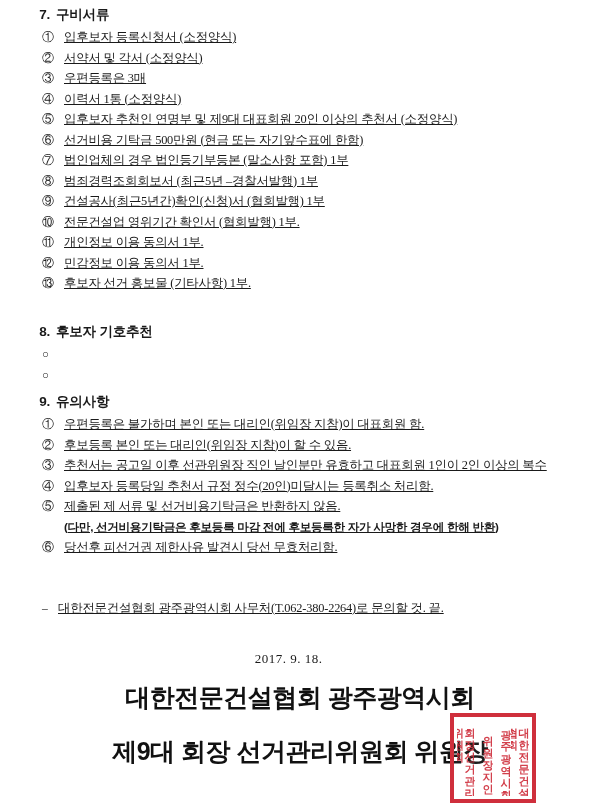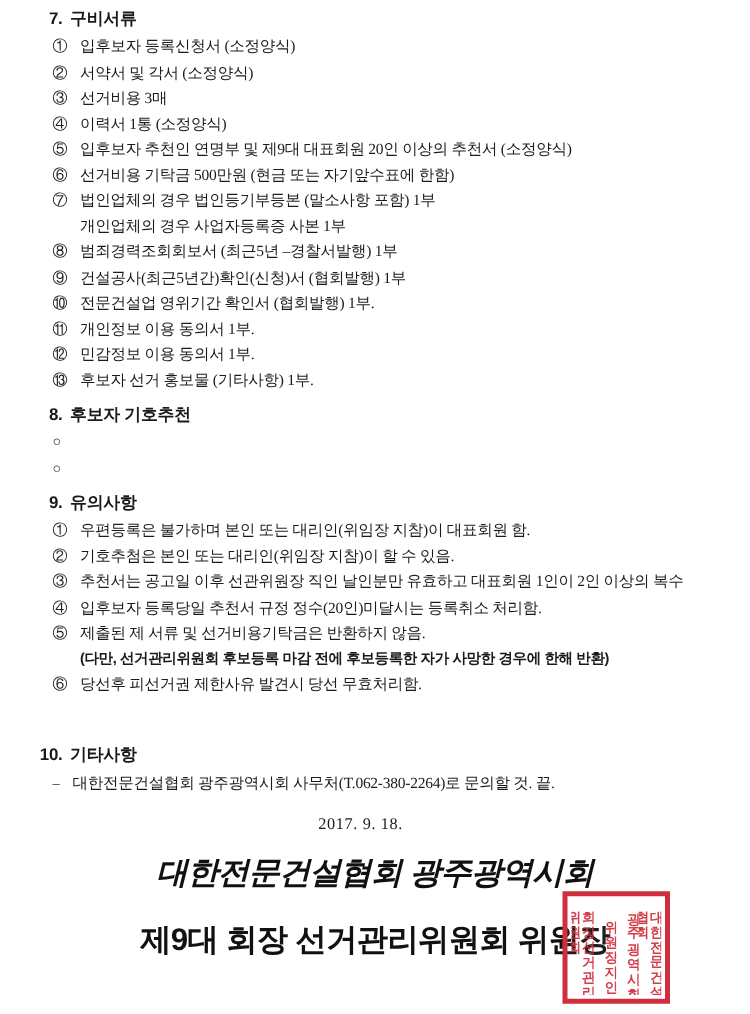--- a/index.html
+++ b/index.html
@@ -60,20 +60,21 @@
     width: 22px;
     text-align: left;
     font-size: 11.5px;
   }
   .marker.circ {
     font-size: 12px;
   }
   .item-text {
     flex: 1 1 auto;
     white-space: pre-wrap;
+    text-decoration: underline;
   }
   .bold-note {
     font-family: "Liberation Sans", "DejaVu Sans", sans-serif;
     font-weight: bold;
     font-size: 11.6px;
     letter-spacing: -0.3px;
   }
 
   #s7 { position: absolute; left: 22px; top: 6px; }
   #s7 .items { padding-left: 20px; }
@@ -108,21 +109,20 @@
     width: 600px;
     text-align: center;
     font-family: "Liberation Sans", "DejaVu Sans", sans-serif;
     font-weight: bold;
     letter-spacing: -0.5px;
     color: #111;
   }
   .org-line1 {
     top: 681px;
     font-size: 25px;
-    font-style: italic;
   }
   .org-line2 {
     top: 735px;
     font-size: 25px;
   }
   .seal {
     position: absolute;
     left: 450px;
     top: 713px;
     width: 86px;
@@ -157,26 +157,25 @@
 <div class="page">
 
   <div class="section" id="s7">
     <div class="sec-head">
       <span class="sec-num">7.</span>
       <span class="sec-title">구비서류</span>
     </div>
     <ul class="items">
       <li class="item"><span class="marker circ">①</span><span class="item-text">입후보자 등록신청서 (소정양식)</span></li>
       <li class="item"><span class="marker circ">②</span><span class="item-text">서약서 및 각서 (소정양식)</span></li>
-      <li class="item"><span class="marker circ">③</span><span class="item-text">선거비용 3매</span></li>
+      <li class="item"><span class="marker circ">③</span><span class="item-text">우편등록은 3매</span></li>
       <li class="item"><span class="marker circ">④</span><span class="item-text">이력서 1통 (소정양식)</span></li>
       <li class="item"><span class="marker circ">⑤</span><span class="item-text">입후보자 추천인 연명부 및 제9대 대표회원 20인 이상의 추천서 (소정양식)</span></li>
       <li class="item"><span class="marker circ">⑥</span><span class="item-text">선거비용 기탁금 500만원 (현금 또는 자기앞수표에 한함)</span></li>
       <li class="item"><span class="marker circ">⑦</span><span class="item-text">법인업체의 경우 법인등기부등본 (말소사항 포함) 1부</span></li>
-      <li class="item"><span class="marker"></span><span class="item-text">개인업체의 경우 사업자등록증 사본 1부</span></li>
       <li class="item"><span class="marker circ">⑧</span><span class="item-text">범죄경력조회회보서 (최근5년 –경찰서발행) 1부</span></li>
       <li class="item"><span class="marker circ">⑨</span><span class="item-text">건설공사(최근5년간)확인(신청)서 (협회발행) 1부</span></li>
       <li class="item"><span class="marker circ">⑩</span><span class="item-text">전문건설업 영위기간 확인서 (협회발행) 1부.</span></li>
       <li class="item"><span class="marker circ">⑪</span><span class="item-text">개인정보 이용 동의서 1부.</span></li>
       <li class="item"><span class="marker circ">⑫</span><span class="item-text">민감정보 이용 동의서 1부.</span></li>
       <li class="item"><span class="marker circ">⑬</span><span class="item-text">후보자 선거 홍보물 (기타사항) 1부.</span></li>
     </ul>
   </div>
 
   <div class="section" id="s8">
@@ -190,34 +189,30 @@
     </ul>
   </div>
 
   <div class="section" id="s9">
     <div class="sec-head">
       <span class="sec-num">9.</span>
       <span class="sec-title">유의사항</span>
     </div>
     <ul class="items">
       <li class="item"><span class="marker circ">①</span><span class="item-text">우편등록은 불가하며 본인 또는 대리인(위임장 지참)이 대표회원 함.</span></li>
-      <li class="item"><span class="marker circ">②</span><span class="item-text">기호추첨은 본인 또는 대리인(위임장 지참)이 할 수 있음.</span></li>
+      <li class="item"><span class="marker circ">②</span><span class="item-text">후보등록 본인 또는 대리인(위임장 지참)이 할 수 있음.</span></li>
       <li class="item"><span class="marker circ">③</span><span class="item-text">추천서는 공고일 이후 선관위원장 직인 날인분만 유효하고 대표회원 1인이 2인 이상의 복수</span></li>
       <li class="item"><span class="marker circ">④</span><span class="item-text">입후보자 등록당일 추천서 규정 정수(20인)미달시는 등록취소 처리함.</span></li>
       <li class="item"><span class="marker circ">⑤</span><span class="item-text">제출된 제 서류 및 선거비용기탁금은 반환하지 않음.</span></li>
-      <li class="item"><span class="marker"></span><span class="item-text bold-note">(다만, 선거관리위원회 후보등록 마감 전에 후보등록한 자가 사망한 경우에 한해 반환)</span></li>
+      <li class="item"><span class="marker"></span><span class="item-text bold-note">(다만, 선거비용기탁금은 후보등록 마감 전에 후보등록한 자가 사망한 경우에 한해 반환)</span></li>
       <li class="item"><span class="marker circ">⑥</span><span class="item-text">당선후 피선거권 제한사유 발견시 당선 무효처리함.</span></li>
     </ul>
   </div>
 
   <div class="section" id="s10">
-    <div class="sec-head">
-      <span class="sec-num">10.</span>
-      <span class="sec-title">기타사항</span>
-    </div>
     <ul class="items">
       <li class="item"><span class="marker dash-marker">–</span><span class="item-text">대한전문건설협회 광주광역시회 사무처(T.062-380-2264)로 문의할 것. 끝.</span></li>
     </ul>
   </div>
 
   <div class="date-line">2017.  9.  18.</div>
 
   <div class="org-block org-line1">대한전문건설협회  광주광역시회</div>
   <div class="org-block org-line2">제9대  회장  선거관리위원회  위원장</div>
 

